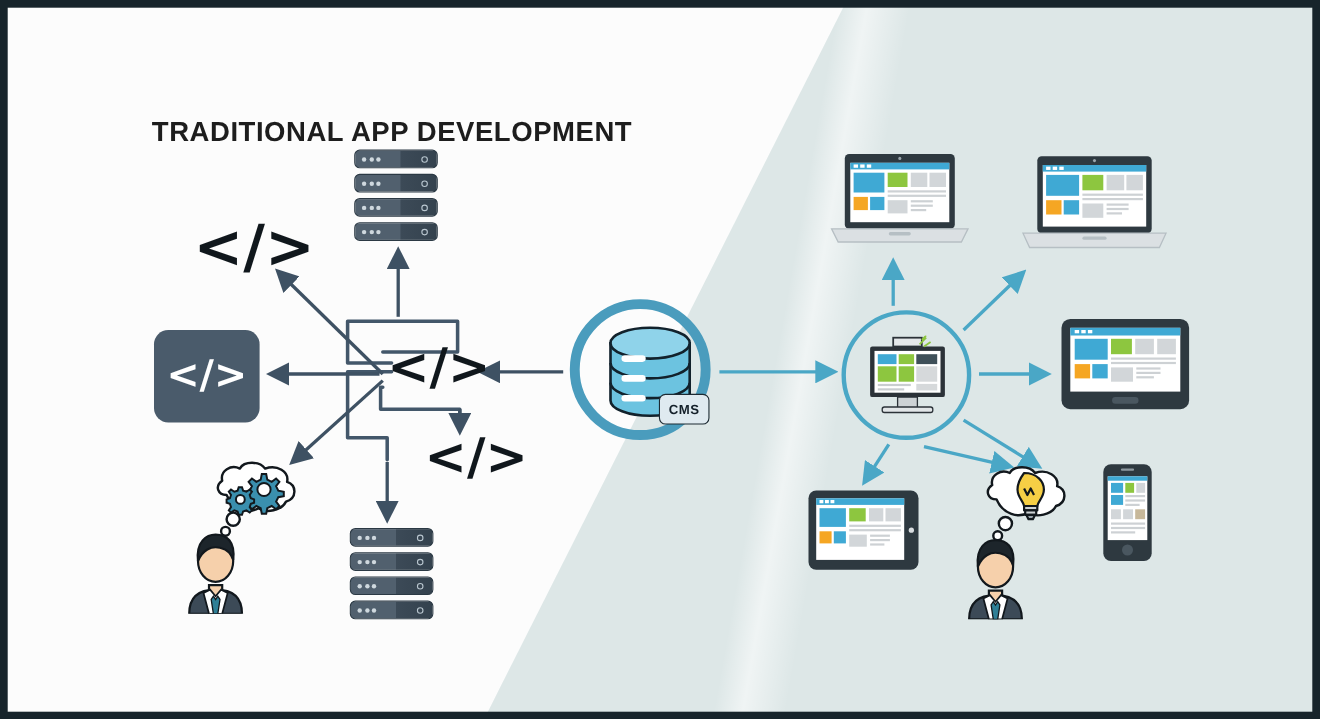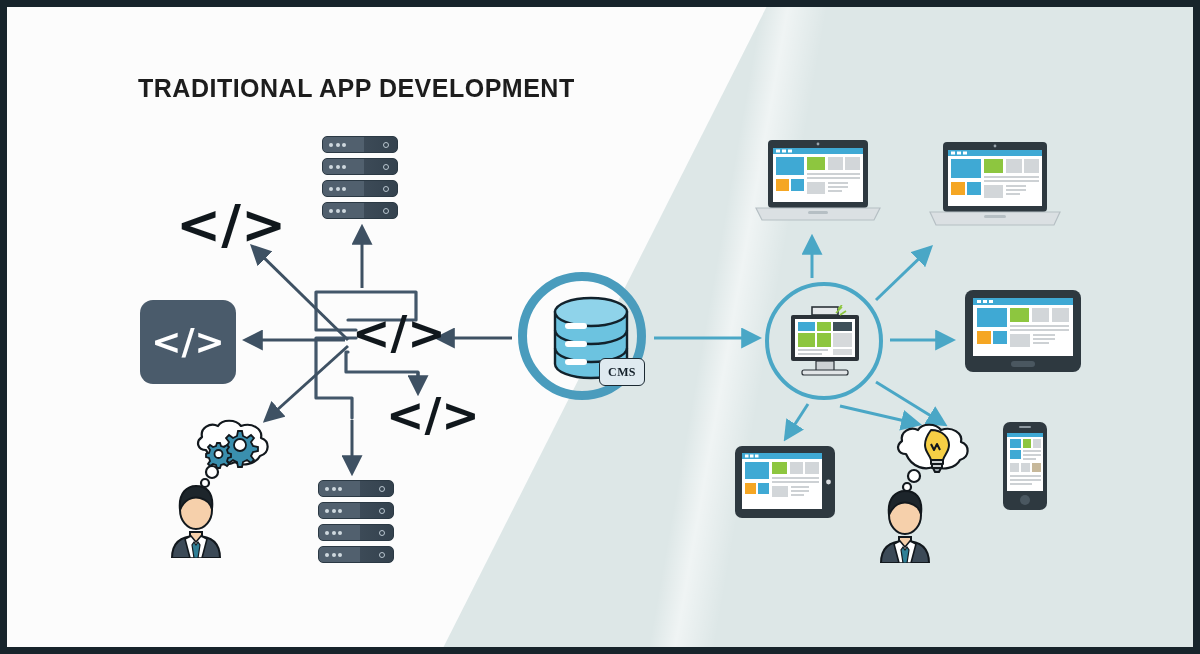--- a/index.html
+++ b/index.html
@@ -28,20 +28,21 @@
     pointer-events:none;
   }
   .title{
     position:absolute;
     font-weight:bold;
     color:#1d1d1d;
     letter-spacing:0.5px;
     white-space:nowrap;
     font-size:25px;
     font-family:"Liberation Sans", sans-serif;
+    margin-top:32px;
   }
   #title-left{left:138px;top:74px;}
   #title-right{left:787px;top:75px;font-size:23px;}
 
   svg.layer{position:absolute;left:0;top:0;width:1200px;height:654px;overflow:visible;}
   #arrows-layer{pointer-events:none;}
 
   .node{position:absolute;}
 
   
@@ -108,21 +109,21 @@
     box-sizing:border-box;
   }
   #cms-db{left:552px;top:296px;width:78px;height:84px;}
   #cms-badge{
     position:absolute;left:599px;top:358px;
     width:44px;height:26px;
     background:#dfeaf0;border:1.6px solid #1c2a33;border-radius:6px;
     display:flex;align-items:center;justify-content:center;
   }
   #cms-badge span{
-    font-family:Liberation Serif, serif;
+    font-family:Liberation Sans, sans-serif;
     font-size:12px;font-weight:bold;color:#14202a;letter-spacing:0.4px;
   }
 
   
   #hub-circle{
     left:765px;top:282px;width:118px;height:118px;
     border:4px solid #4aa7c6;border-radius:50%;
     box-sizing:border-box;
   }
   #hub-screen{left:786px;top:305px;width:78px;height:72px;}

